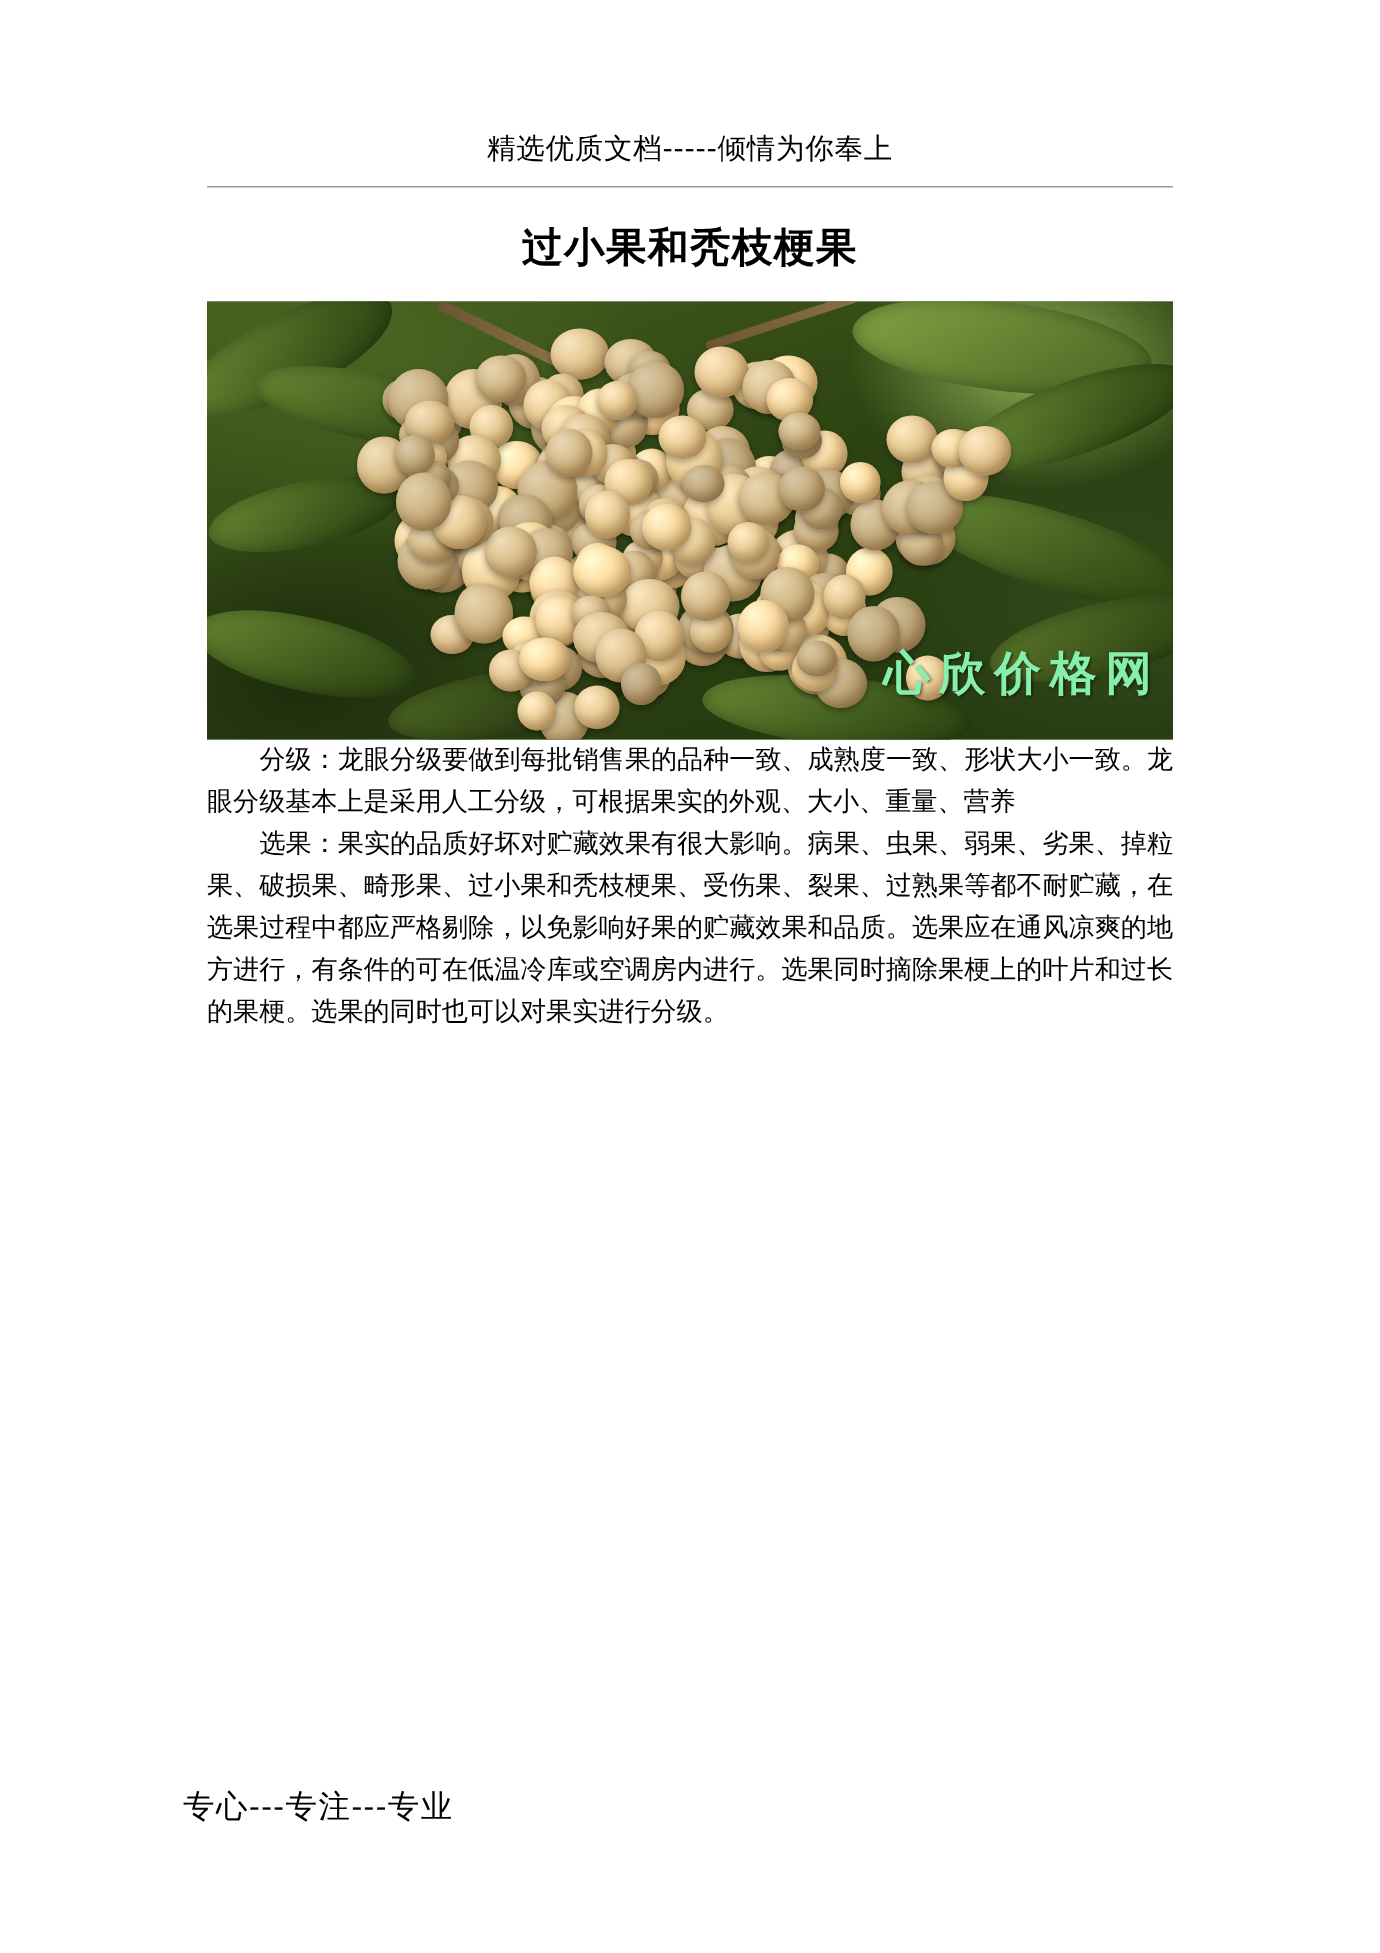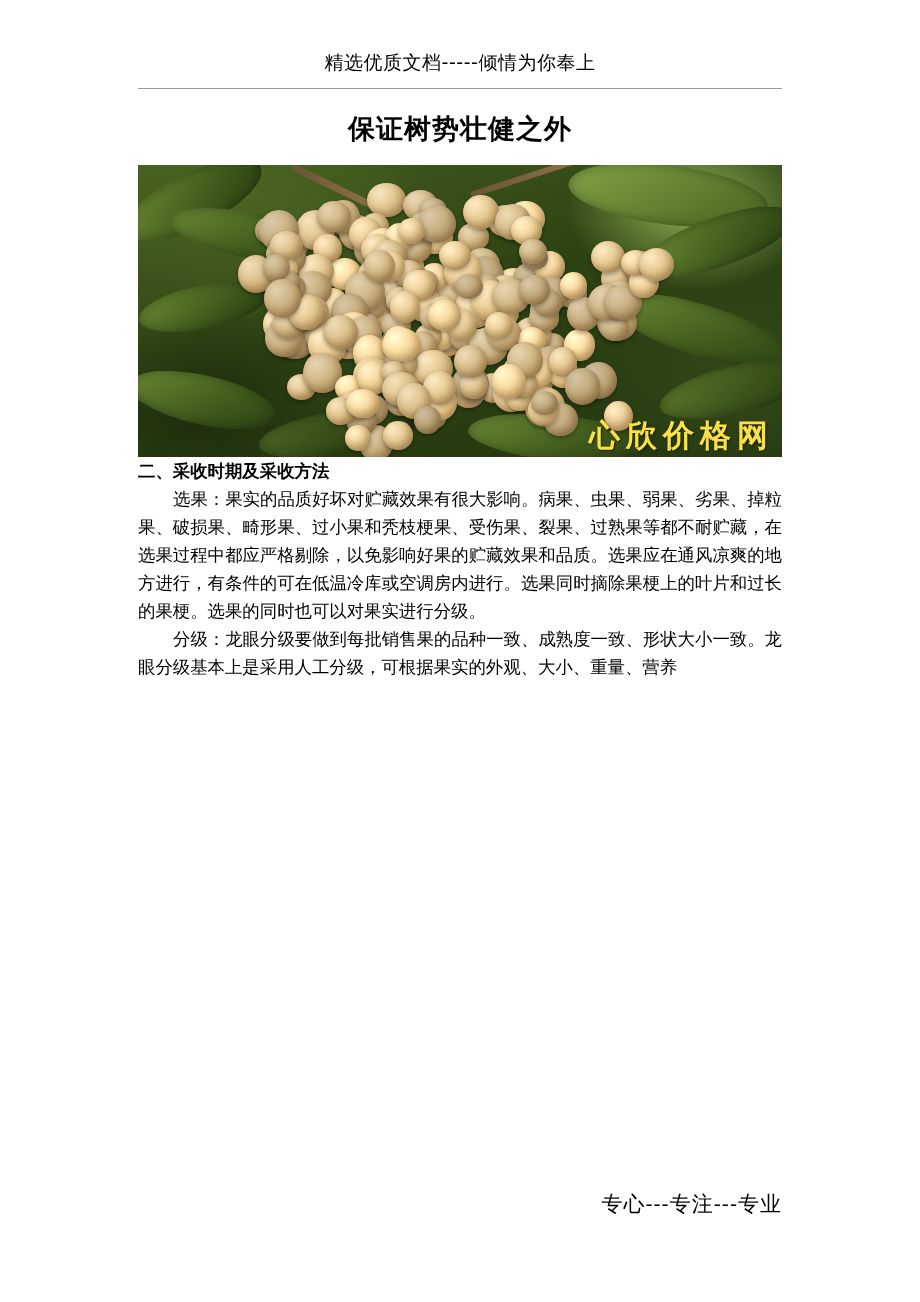--- a/index.html
+++ b/index.html
@@ -19,21 +19,21 @@
     overflow: hidden;
   }
   .content {
     position: absolute;
     left: 138px;
     top: 0;
     width: 644px;
     height: 1302px;
   }
   .header-band {
-    padding-top: 50px;
+    padding-top: 86px;
     text-align: center;
   }
   .header-text {
     font-family: "DejaVu Sans", "Liberation Sans", sans-serif;
     font-size: 19px;
     color: #000000;
     letter-spacing: 0.5px;
     white-space: nowrap;
   }
   .header-rule {
@@ -115,35 +115,35 @@
   .fruit {
     position: absolute;
     border-radius: 50%;
     background:
       radial-gradient(circle at 32% 28%, #f0ddb8 0%, #ddc392 38%, #c4a46e 70%, #9d7f4d 100%);
     box-shadow: 0 2px 4px rgba(0,0,0,0.32), inset -3px -4px 7px rgba(120,90,50,0.45);
   }
   .watermark {
     position: absolute;
     right: 8px;
-    bottom: 0;
+    bottom: 23px;
     font-size: 31px;
     font-weight: bold;
-    color: #fde047;
+    color: #86efac;
     letter-spacing: 6px;
     text-shadow: 1px 1px 2px rgba(0,0,0,0.55);
     font-family: "DejaVu Sans", "Liberation Sans", sans-serif;
     white-space: nowrap;
   }
   .footer {
     position: absolute;
-    left: 138px;
+    left: 122px;
     top: 1190px;
     width: 644px;
-    text-align: right;
+    text-align: left;
   }
   .footer-text {
     font-size: 21px;
     color: #000000;
     font-family: "DejaVu Serif", "Liberation Serif", serif;
     letter-spacing: 1px;
     white-space: nowrap;
   }
 </style>
 </head>
@@ -151,21 +151,21 @@
 
 <div class="page">
 
   <div class="content">
 
     <div class="header-band">
       <div class="header-text">精选优质文档-----倾情为你奉上</div>
       <div class="header-rule"></div>
     </div>
 
-    <h1 class="doc-title">保证树势壮健之外</h1>
+    <h1 class="doc-title">过小果和秃枝梗果</h1>
 
 
     <div class="figure">
       <div class="photo-bg"></div>
       <div class="leaf l1"></div>
       <div class="leaf l2"></div>
       <div class="leaf l3"></div>
       <div class="leaf l4"></div>
       <div class="leaf l5"></div>
       <div class="leaf l6"></div>
@@ -386,24 +386,23 @@
           <div class="fruit" style="left: 452.567px; top: 75.6284px; width: 34.2243px; height: 32.4512px; filter: brightness(1.06);"></div>
           <div class="fruit" style="left: 466.389px; top: 120.089px; width: 37.9903px; height: 34.8183px; filter: brightness(0.91);"></div>
           <div class="fruit" style="left: 490.763px; top: 101.717px; width: 30.2481px; height: 31.7095px; filter: brightness(1.1);"></div>
           <div class="fruit" style="left: 483.22px; top: 85.2332px; width: 28.7421px; height: 26.0584px; filter: brightness(1.09);"></div>
           <div class="fruit" style="left: 501.089px; top: 83.2188px; width: 35.0267px; height: 32.2653px; filter: brightness(1.06);"></div>
         </div>
       <div class="watermark">心欣价格网</div>
     </div>
 
 
-    <h2 class="section-heading">二、采收时期及采收方法</h2>
-
+
+    <p class="body-para">分级：龙眼分级要做到每批销售果的品种一致、成熟度一致、形状大小一致。龙眼分级基本上是采用人工分级，可根据果实的外观、大小、重量、营养</p>
     <p class="body-para">选果：果实的品质好坏对贮藏效果有很大影响。病果、虫果、弱果、劣果、掉粒果、破损果、畸形果、过小果和秃枝梗果、受伤果、裂果、过熟果等都不耐贮藏，在选果过程中都应严格剔除，以免影响好果的贮藏效果和品质。选果应在通风凉爽的地方进行，有条件的可在低温冷库或空调房内进行。选果同时摘除果梗上的叶片和过长的果梗。选果的同时也可以对果实进行分级。</p>
-    <p class="body-para">分级：龙眼分级要做到每批销售果的品种一致、成熟度一致、形状大小一致。龙眼分级基本上是采用人工分级，可根据果实的外观、大小、重量、营养</p>
 
   </div>
 
   <div class="footer">
     <div class="footer-text">专心---专注---专业</div>
   </div>
 
 </div>
 
 </body></html>

